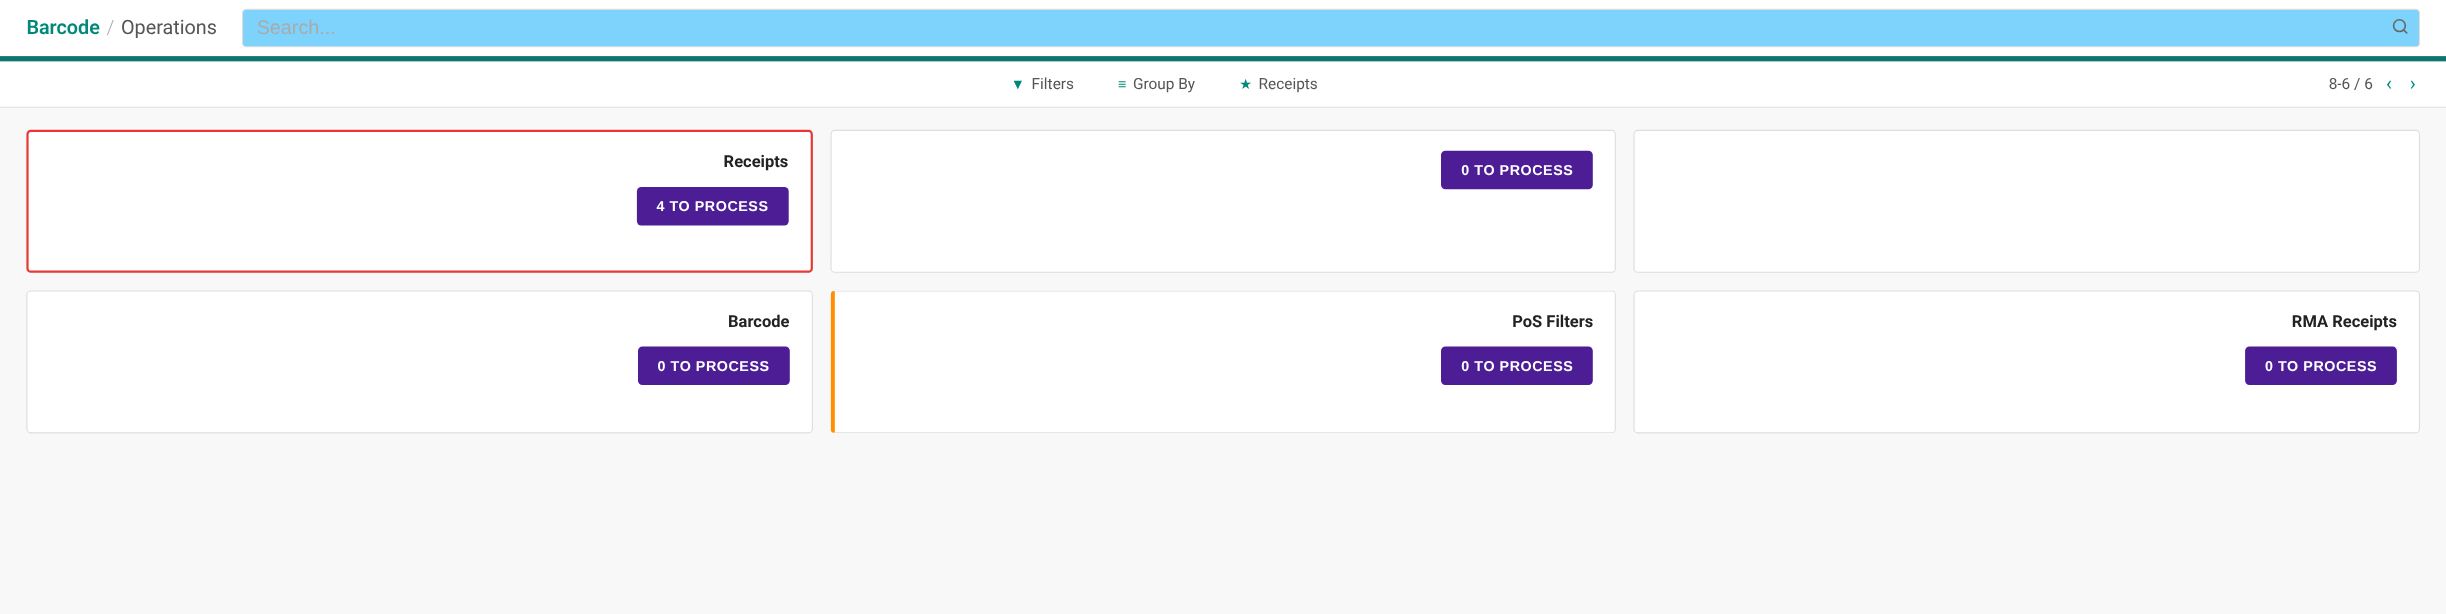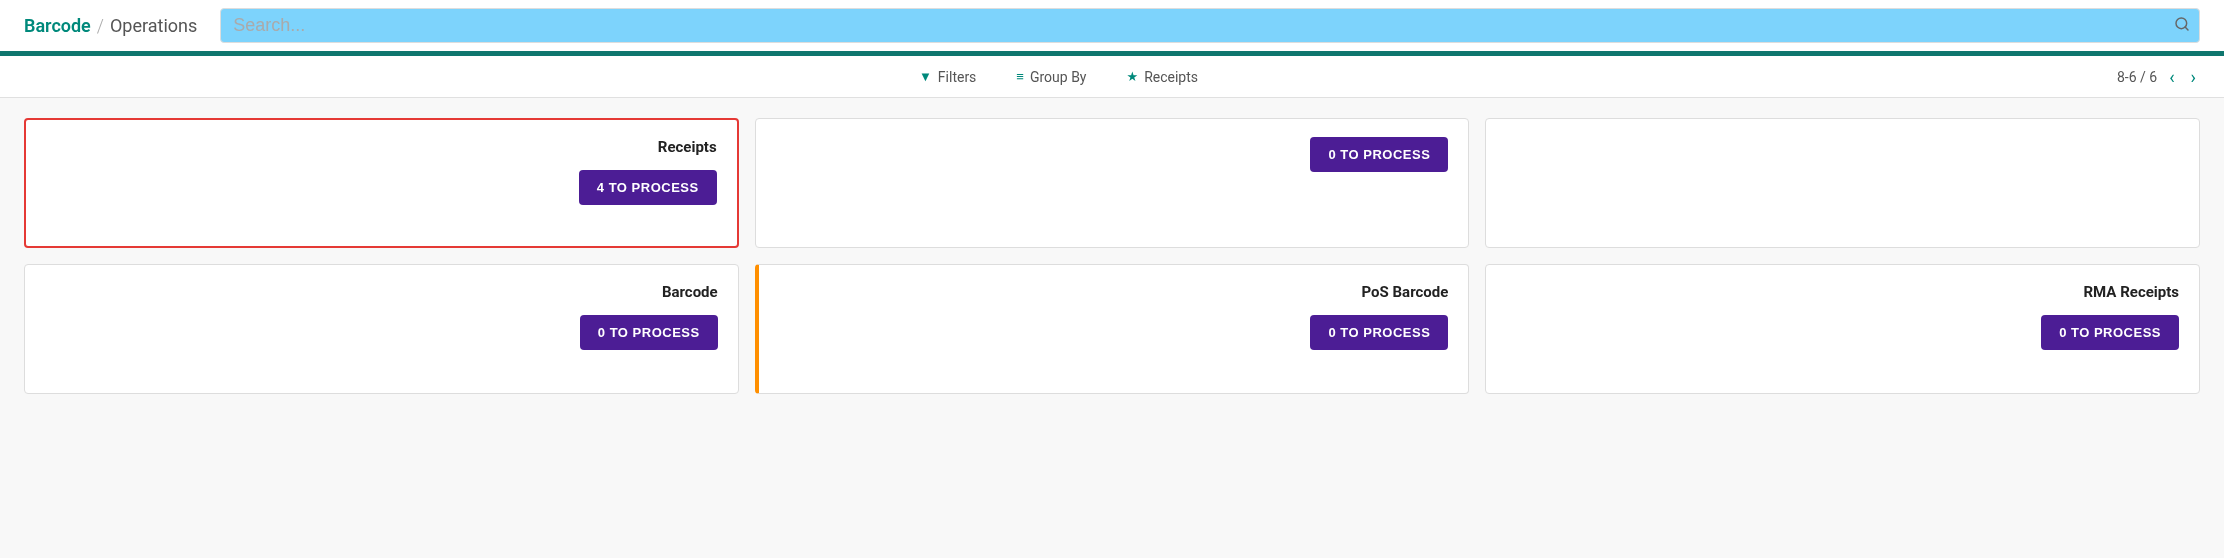--- a/index.html
+++ b/index.html
@@ -229,21 +229,21 @@
       <div class="card">
         <button class="card-btn">0 TO PROCESS</button>
       </div>
       <div class="card">
       </div>
       <div class="card">
         <div class="card-title">Barcode</div>
         <button class="card-btn">0 TO PROCESS</button>
       </div>
       <div class="card highlighted-orange">
-        <div class="card-title">PoS Barcode</div>
+        <div class="card-title">PoS Filters</div>
         <button class="card-btn">0 TO PROCESS</button>
       </div>
       <div class="card">
         <div class="card-title">RMA Receipts</div>
         <button class="card-btn">0 TO PROCESS</button>
       </div>
     </div>
 </div>
 
 </body></html>

